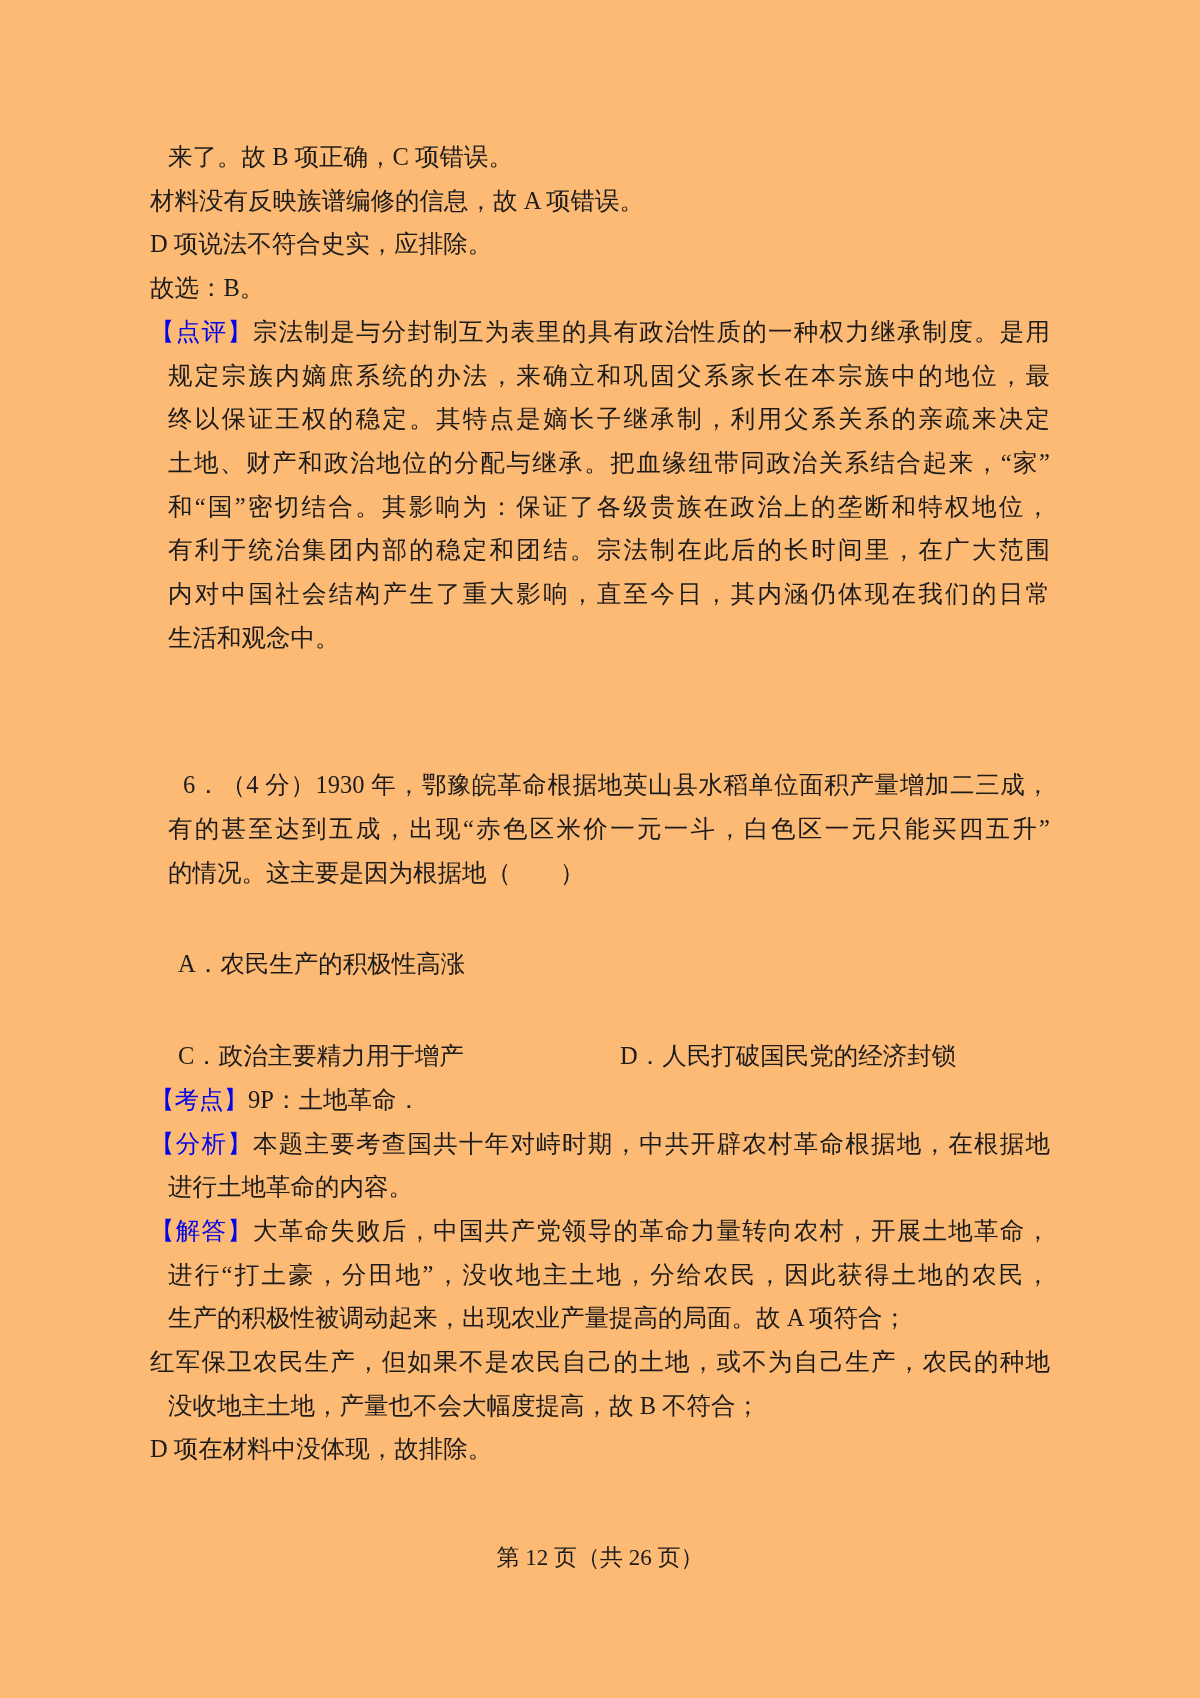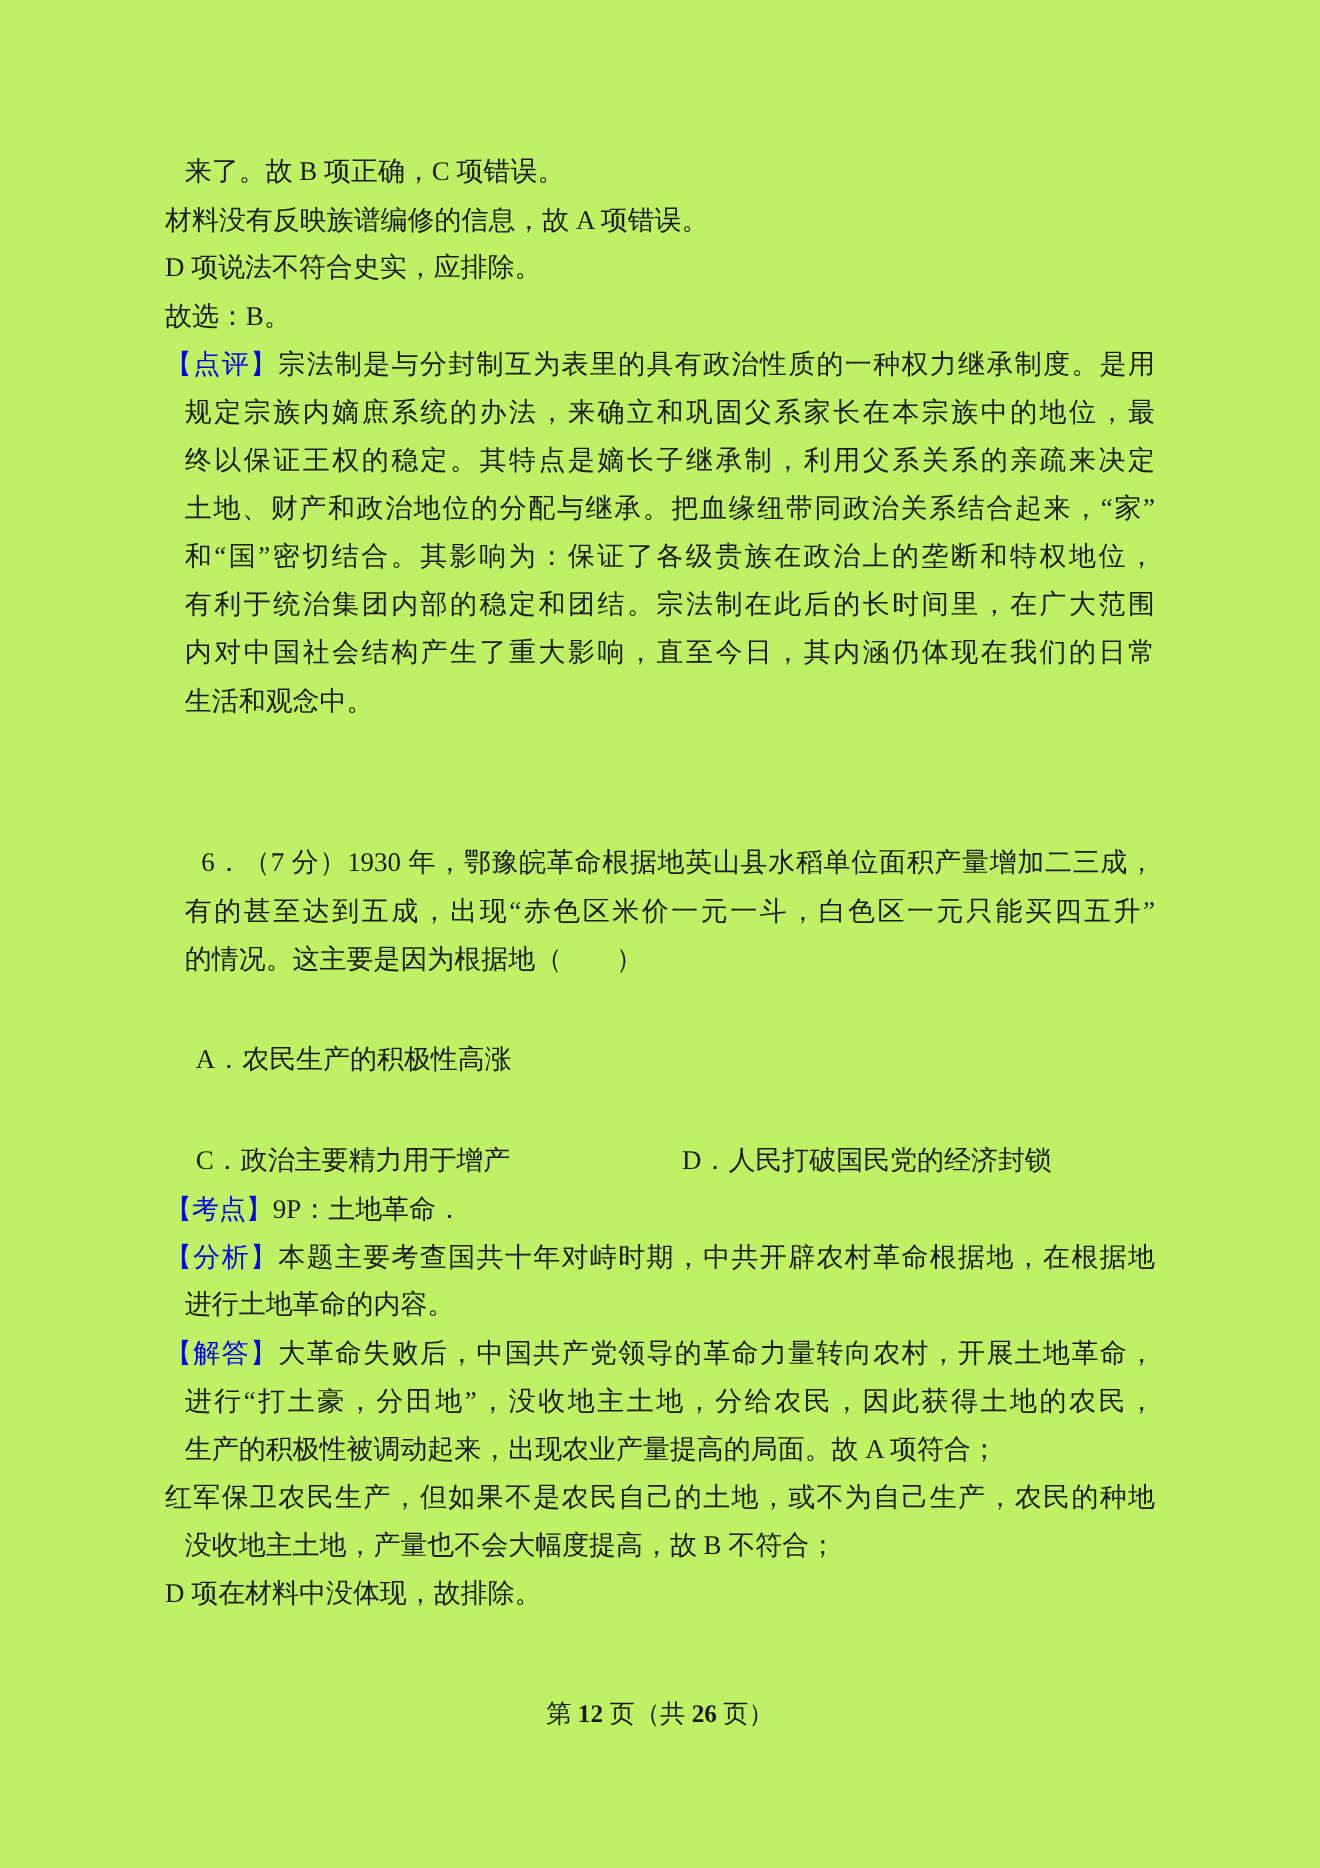--- a/index.html
+++ b/index.html
@@ -4,21 +4,21 @@
 <style>
   * { margin: 0; padding: 0; box-sizing: border-box; }
   html, body { background: #ffffff; }
   body {
     width: 1200px; height: 1698px;
     position: relative;
     font-family: "Liberation Serif", "DejaVu Serif", serif;
     color: #1b1b1b;
     overflow: hidden;
   }
-  .sheet { position: absolute; inset: 0; background: #bef264; }
+  .sheet { position: absolute; inset: 0; background: #fdba74; }
   .doc-body {
     position: absolute;
     left: 150px; top: 135px;
     width: 900px;
   }
   .line {
     font-size: 24.5px;
     line-height: 43.7px;
     white-space: nowrap;
   }
@@ -38,40 +38,40 @@
   .label { color: #0404e8; }
   .footer {
     position: absolute;
     left: 150px; top: 1541px;
     width: 900px;
     text-align: center;
     font-size: 23px;
     line-height: 34px;
     color: #1b1b1b;
   }
-  .footer b { font-weight: bold; }
+  .footer b { font-weight: normal; }
 </style>
 </head>
 <body>
 
 <div class="sheet">
   <div class="doc-body" id="doc-lines">
       <div class="line cont">来了。故 B 项正确，C 项错误。</div>
       <div class="line flush">材料没有反映族谱编修的信息，故 A 项错误。</div>
       <div class="line flush">D 项说法不符合史实，应排除。</div>
       <div class="line flush">故选：B。</div>
       <div class="line flush fill"><span class="label">【点评】</span>宗法制是与分封制互为表里的具有政治性质的一种权力继承制度。是用</div>
       <div class="line cont fill">规定宗族内嫡庶系统的办法，来确立和巩固父系家长在本宗族中的地位，最</div>
       <div class="line cont fill">终以保证王权的稳定。其特点是嫡长子继承制，利用父系关系的亲疏来决定</div>
       <div class="line cont fill">土地、财产和政治地位的分配与继承。把血缘纽带同政治关系结合起来，“家”</div>
       <div class="line cont fill">和“国”密切结合。其影响为：保证了各级贵族在政治上的垄断和特权地位，</div>
       <div class="line cont fill">有利于统治集团内部的稳定和团结。宗法制在此后的长时间里，在广大范围</div>
       <div class="line cont fill">内对中国社会结构产生了重大影响，直至今日，其内涵仍体现在我们的日常</div>
       <div class="line cont">生活和观念中。</div>
-      <div class="line qnum fill" style="margin-top: 104px;">6．（7 分）1930 年，鄂豫皖革命根据地英山县水稻单位面积产量增加二三成，</div>
+      <div class="line qnum fill" style="margin-top: 104px;">6．（4 分）1930 年，鄂豫皖革命根据地英山县水稻单位面积产量增加二三成，</div>
       <div class="line cont fill">有的甚至达到五成，出现“赤色区米价一元一斗，白色区一元只能买四五升”</div>
       <div class="line cont">的情况。这主要是因为根据地（　　）</div>
       <div class="line options">
         <span class="opt-col opt-left">A．农民生产的积极性高涨</span>
       </div>
       <div class="line options">
         <span class="opt-col opt-left">C．政治主要精力用于增产</span>
         <span class="opt-col">D．人民打破国民党的经济封锁</span>
       </div>
       <div class="line flush" style=""><span class="label">【考点】</span>9P：土地革命．</div>

